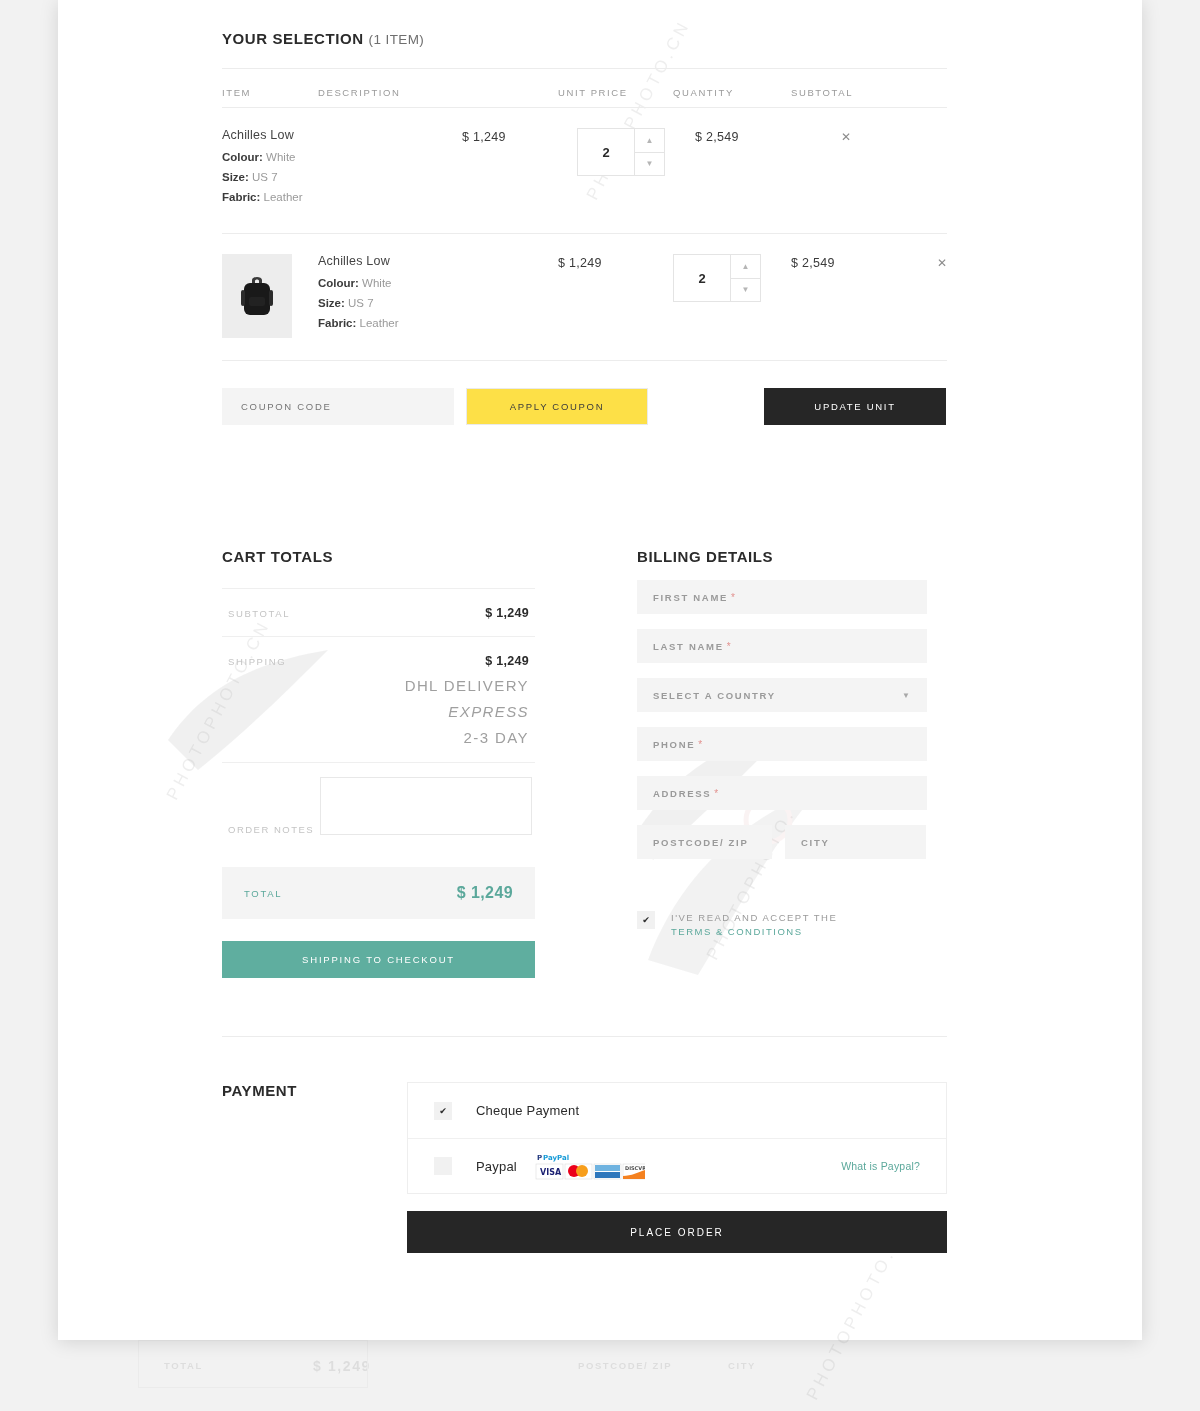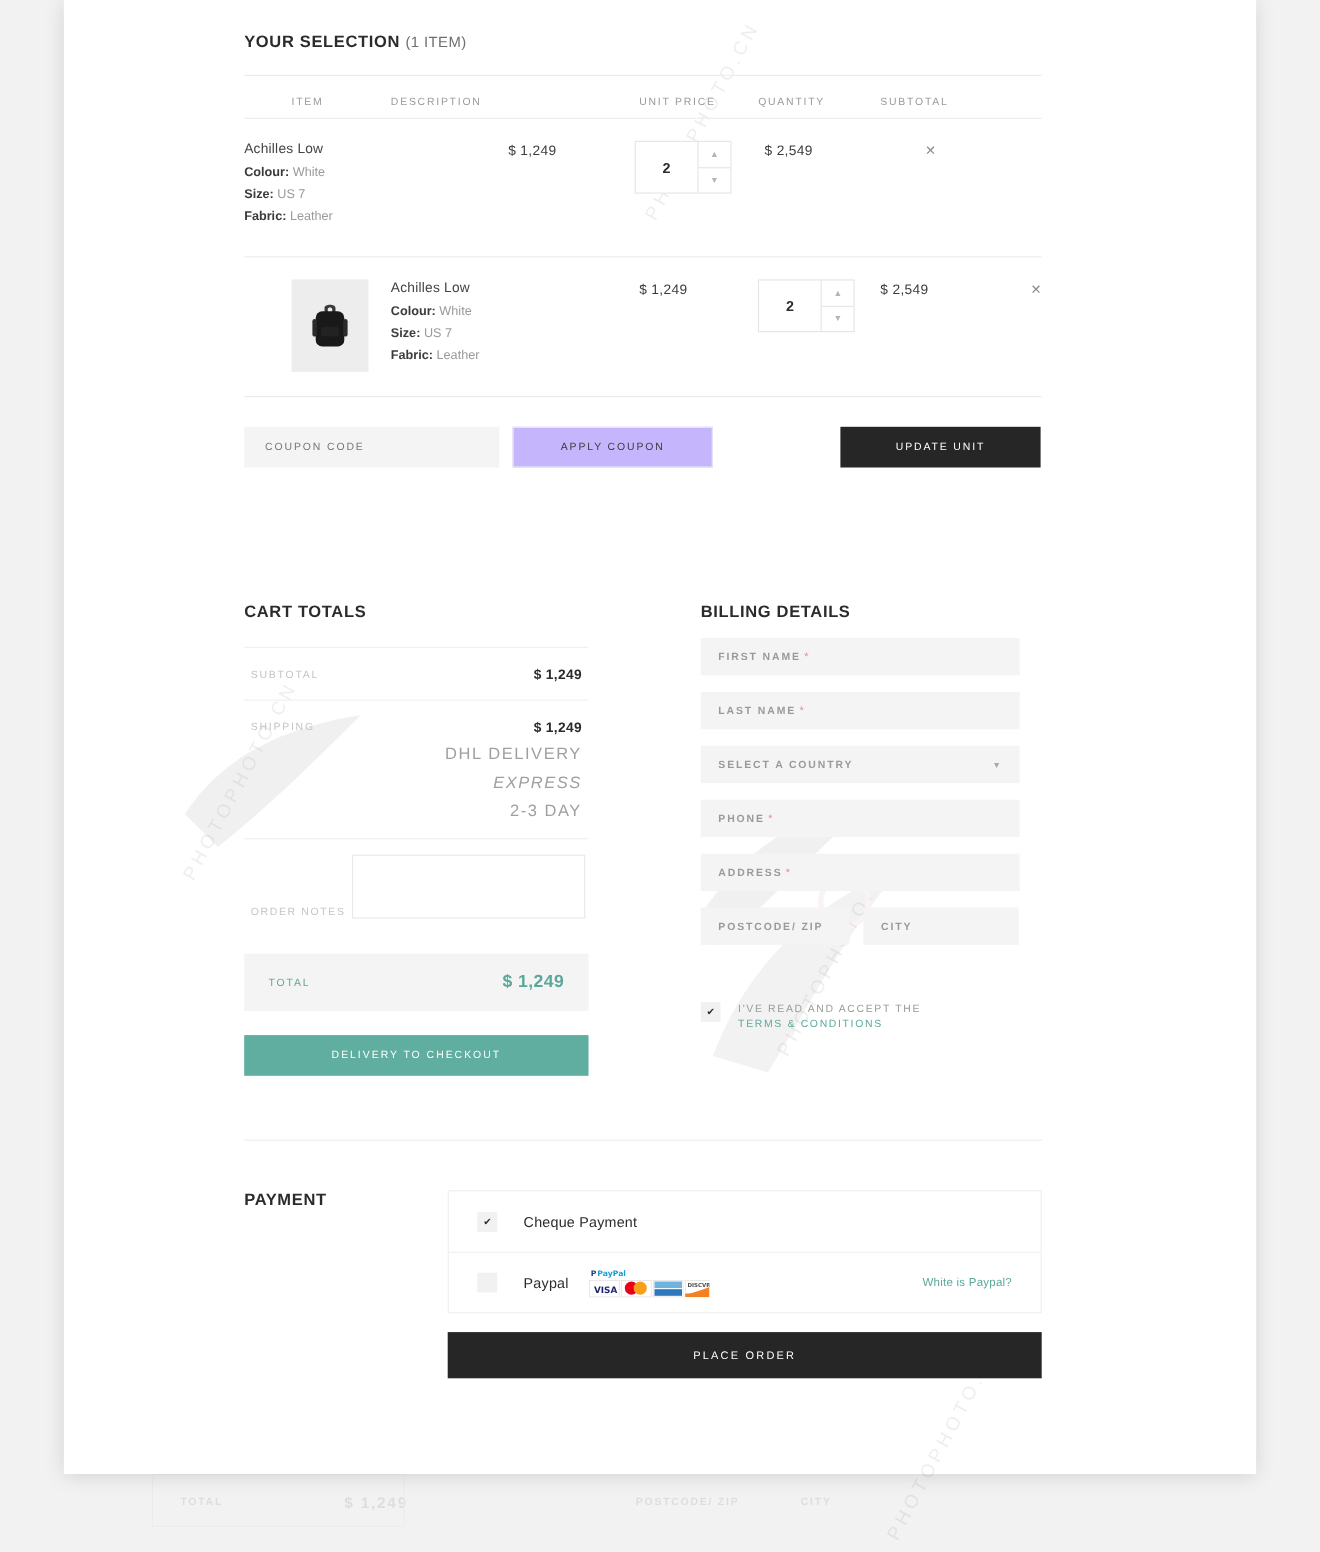--- a/index.html
+++ b/index.html
@@ -75,21 +75,21 @@
     height: 40px;
     margin-top: 21px;
     padding-bottom: 9px;
   }
   .cart-head div {
     font-size: 9.5px;
     letter-spacing: 1.6px;
     color: #9a9a9a;
     text-transform: uppercase;
   }
-  .col-item { width: 96px; margin-left: 43px; }
+  .col-item { width: 96px; }
   .col-desc { width: 240px; }
   .col-price { width: 115px; }
   .col-qty { width: 118px; }
   .col-sub { width: 110px; }
   .col-rm { width: 46px; }
 
   .cart-row {
     display: flex;
     align-items: flex-start;
     padding-top: 20px;
@@ -176,21 +176,21 @@
     letter-spacing: 1.7px;
     color: #9a9a9a;
     padding-left: 19px;
     font-family: "Liberation Sans", sans-serif;
     text-transform: uppercase;
   }
   .apply-coupon {
     width: 182px;
     height: 37px;
     margin-left: 12px;
-    background: #c4b5fd;
+    background: #fde047;
     border: 1px solid #eaeaea;
     font-size: 9.5px;
     letter-spacing: 1.7px;
     color: #3b3b3b;
     cursor: pointer;
     font-family: "Liberation Sans", sans-serif;
   }
   .update-cart {
     width: 182px;
     height: 37px;
@@ -581,21 +581,21 @@
             <span class="notes-label">ORDER NOTES</span>
             <textarea class="notes-area" style=""></textarea>
           </div>
         </div>
 
         <div class="total-box">
           <span class="lbl">TOTAL</span>
           <span class="amt">$ 1,249</span>
         </div>
 
-        <button class="checkout-btn">DELIVERY TO CHECKOUT</button>
+        <button class="checkout-btn">SHIPPING TO CHECKOUT</button>
       </div>
 
       <div class="col-right">
         <div class="sec-title">BILLING DETAILS</div>
 
         <div class="field">
           <span class="ph">FIRST NAME</span>
           <span class="req">*</span>
         </div>
 
@@ -666,20 +666,20 @@
               <circle cx="39" cy="21" r="6" fill="#eb001b"></circle>
               <circle cx="47" cy="21" r="6" fill="#f79e1b"></circle>
               <rect x="59" y="14" width="27" height="15" fill="#ffffff" stroke="#dcdcdc" stroke-width="0.6"></rect>
               <rect x="60" y="15" width="25" height="6" fill="#6fb3e0"></rect>
               <rect x="60" y="22" width="25" height="6" fill="#2e77bc"></rect>
               <rect x="88" y="14" width="27" height="15" fill="#ffffff" stroke="#dcdcdc" stroke-width="0.6"></rect>
               <text x="90" y="20" font-size="5" fill="#4d4d4d" font-family="DejaVu Sans, sans-serif" font-weight="bold">DISCVR</text>
               <path d="M88 26 C96 26 104 22 110 20 L110 29 L88 29 Z" fill="#f48120"></path>
             </svg>
           </span>
-          <span class="what-paypal">White is Paypal?</span>
+          <span class="what-paypal">What is Paypal?</span>
         </div>
       </div>
     </div>
 
     <button class="place-order">PLACE ORDER</button>
   </div>
 </div>
 
 </body></html>

